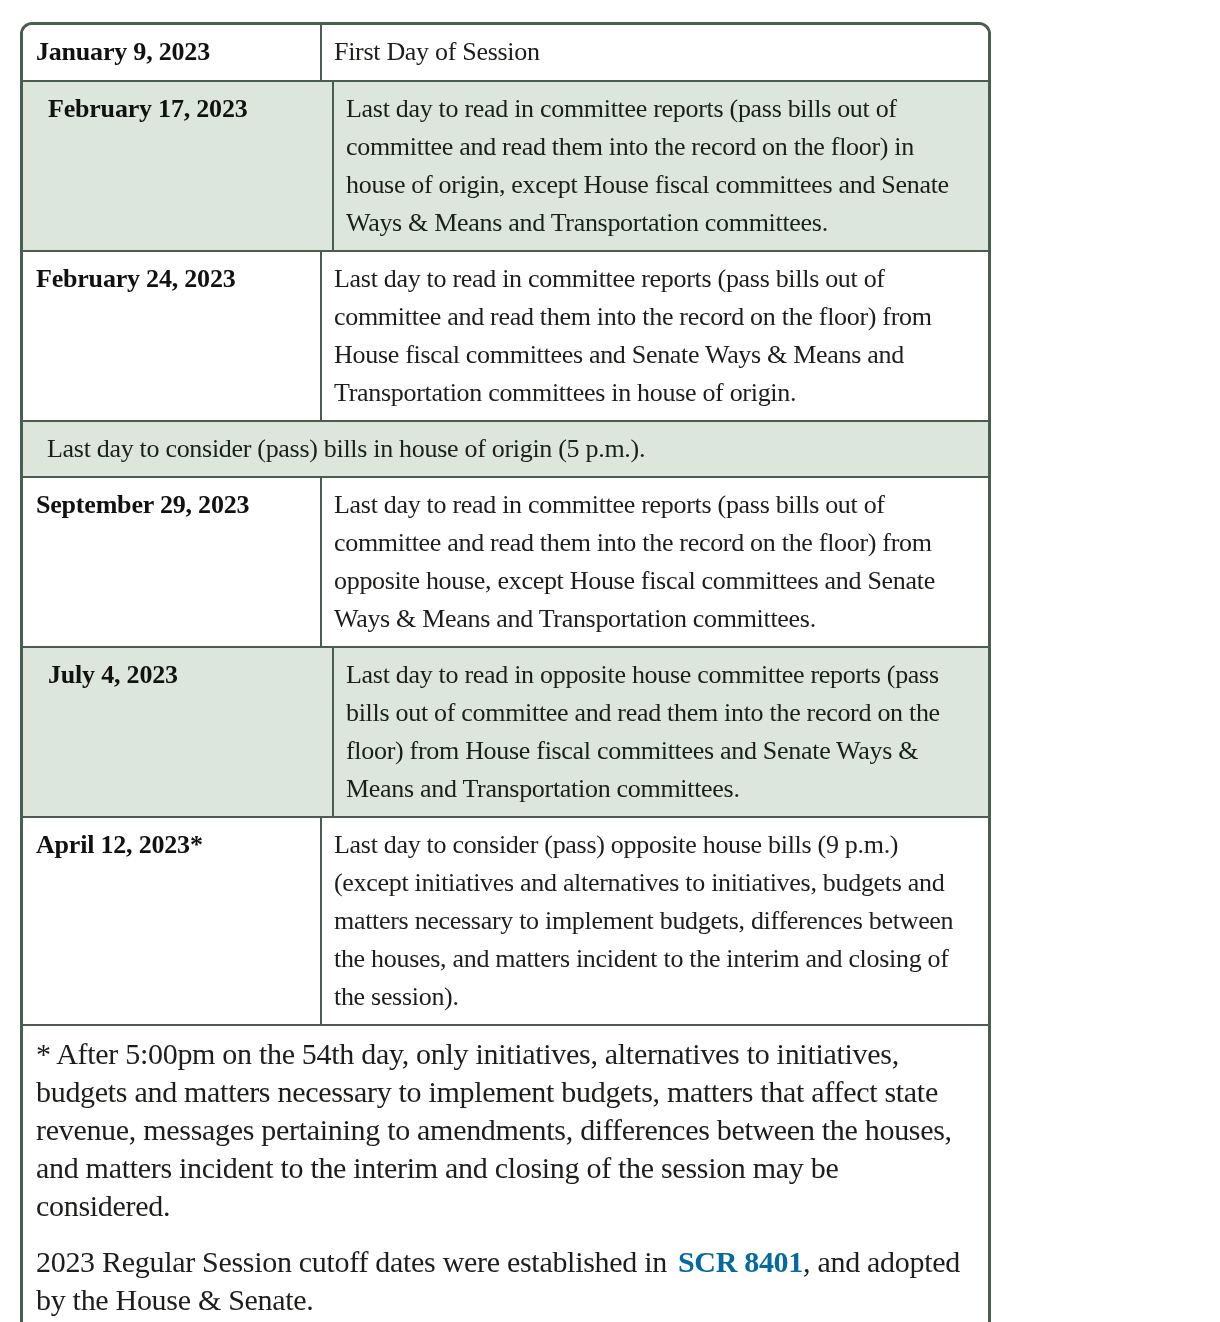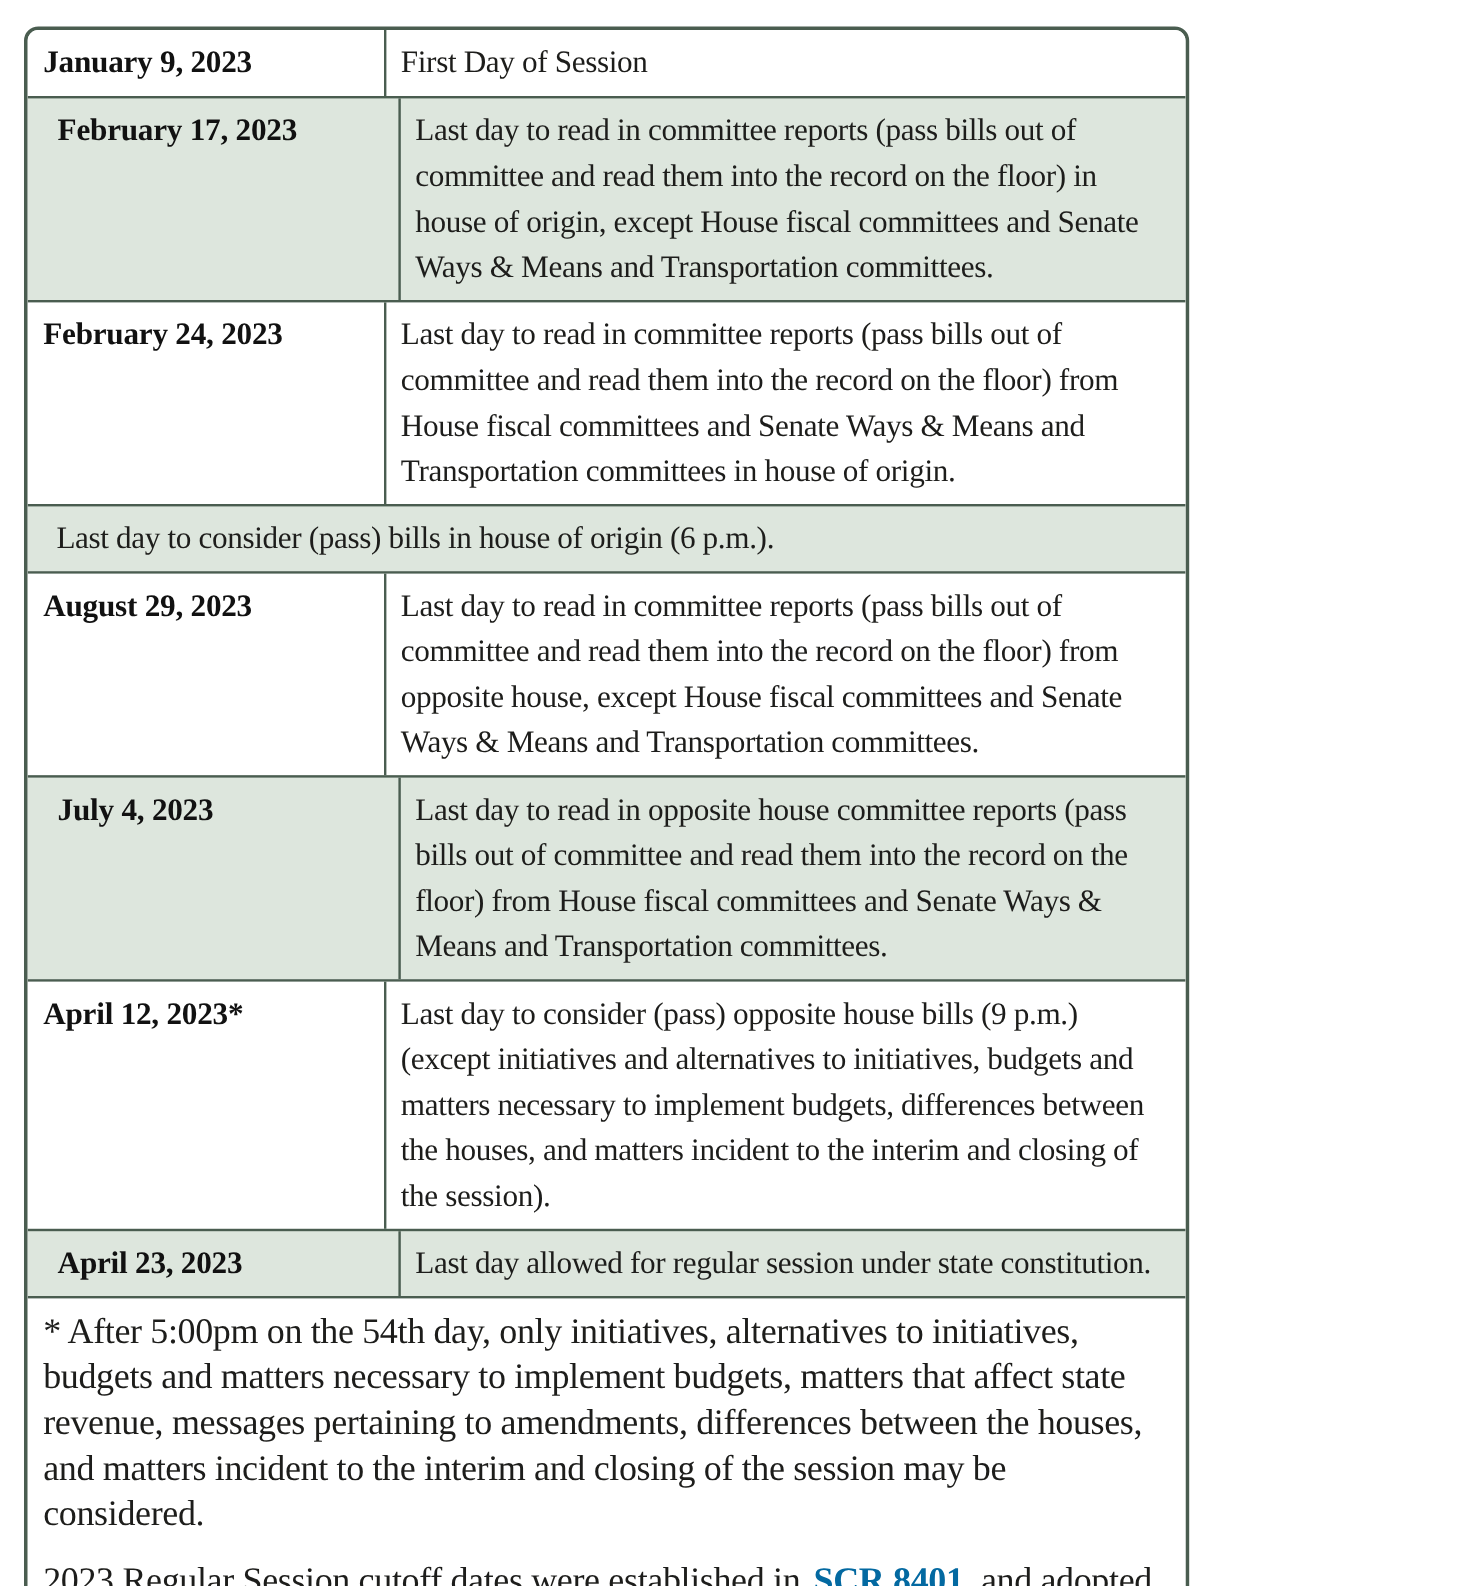--- a/index.html
+++ b/index.html
@@ -83,42 +83,38 @@
       <div class="cell date">February 17, 2023</div>
       <div class="cell desc">Last day to read in committee reports (pass bills out of committee and read them into the record on the floor) in house of origin, except House fiscal committees and Senate Ways &amp; Means and Transportation committees.</div>
     </div>
 
     <div class="trow">
       <div class="cell date">February 24, 2023</div>
       <div class="cell desc">Last day to read in committee reports (pass bills out of committee and read them into the record on the floor) from House fiscal committees and Senate Ways &amp; Means and Transportation committees in house of origin.</div>
     </div>
 
     <div class="trow shaded row-min-4">
-      <div class="cell desc">Last day to consider (pass) bills in house of origin (6 p.m.).</div>
+      <div class="cell desc">Last day to consider (pass) bills in house of origin (5 p.m.).</div>
     </div>
 
     <div class="trow">
-      <div class="cell date">August 29, 2023</div>
+      <div class="cell date">September 29, 2023</div>
       <div class="cell desc">Last day to read in committee reports (pass bills out of committee and read them into the record on the floor) from opposite house, except House fiscal committees and Senate Ways &amp; Means and Transportation committees.</div>
     </div>
 
     <div class="trow shaded">
       <div class="cell date">July 4, 2023</div>
       <div class="cell desc">Last day to read in opposite house committee reports (pass bills out of committee and read them into the record on the floor) from House fiscal committees and Senate Ways &amp; Means and Transportation committees.</div>
     </div>
 
     <div class="trow">
       <div class="cell date">April 12, 2023*</div>
       <div class="cell desc">Last day to consider (pass) opposite house bills (9 p.m.) (except initiatives and alternatives to initiatives, budgets and matters necessary to implement budgets, differences between the houses, and matters incident to the interim and closing of the session).</div>
     </div>
 
-    <div class="trow shaded row-min-8">
-      <div class="cell date">April 23, 2023</div>
-      <div class="cell desc">Last day allowed for regular session under state constitution.</div>
-    </div>
 
     <div class="footer-block">
       <p>* After 5:00pm on the 54th day, only initiatives, alternatives to initiatives, budgets and matters necessary to implement budgets, matters that affect state revenue, messages pertaining to amendments, differences between the houses, and matters incident to the interim and closing of the session may be considered.</p>
       <p class="closing"><span>2023 Regular Session cutoff dates were established in</span><a href="#" class="scr-link">SCR 8401</a><span>, and adopted by the House &amp; Senate.</span></p>
     </div>
 
   </div>
 </div>
 
 </body></html>

